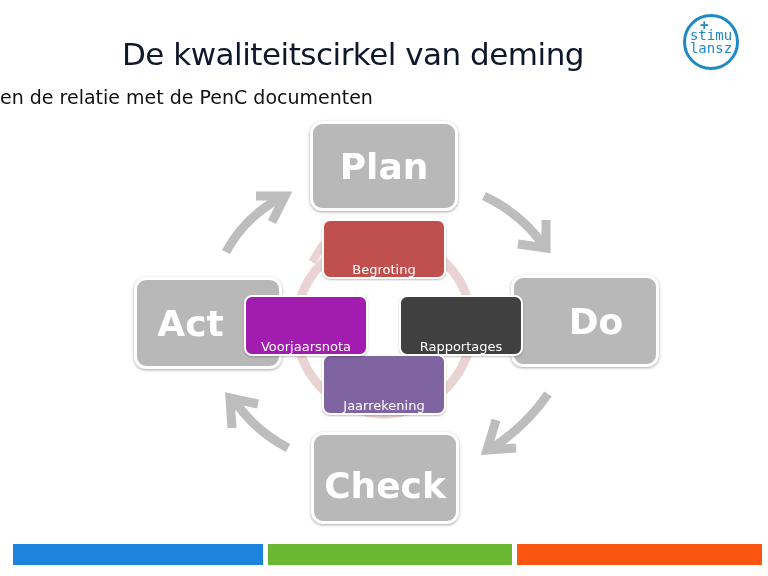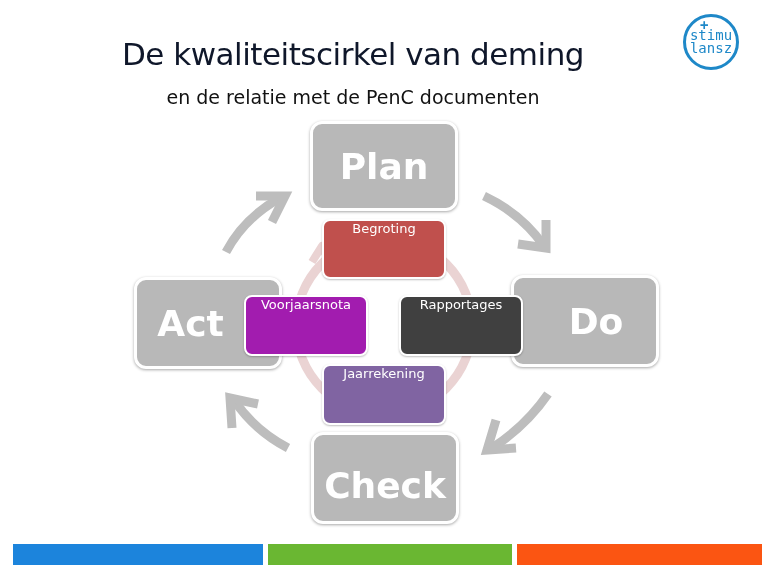--- a/index.html
+++ b/index.html
@@ -1,26 +1,26 @@
 <!DOCTYPE html>
 <html><head>
 <meta charset="utf-8">
 <style>
   html, body { margin:0; padding:0; }
   body { width:768px; height:576px; background:#ffffff; position:relative; overflow:hidden;
          font-family:"DejaVu Sans", "Liberation Sans", sans-serif; }
   .title { position:absolute; left:0; width:706px; top:36px; text-align:center; font-size:31px; color:#0f172a; letter-spacing:-0.5px; }
-  .subtitle { position:absolute; left:0; width:706px; top:86px; text-align:center; font-size:19px; color:#111; }
+  .subtitle { position:absolute; left:0; width:706px; top:86px; font-size:19px; color:#111; }
   .logo { position:absolute; left:683px; top:14px; width:56px; height:56px; border:3px solid #1e88c8; border-radius:50%; color:#1e88c8;
           font-family:"DejaVu Sans Mono", monospace; font-size:14px; line-height:13px; text-align:center; box-sizing:border-box; padding-top:12px; }
   .logo .plus { position:absolute; left:14px; top:2px; font-size:14px; font-weight:bold; }
   .pdca { position:absolute; background:#b8b8b8; border:3px solid #ffffff; border-radius:12px; box-shadow:0 1px 3px rgba(0,0,0,0.35);
           color:#ffffff; display:flex; align-items:center; justify-content:center; font-size:36px; box-sizing:border-box;font-weight:bold; }
   .doc { position:absolute; border:2px solid #ffffff; border-radius:8px; box-shadow:0 1px 2px rgba(0,0,0,0.25);
-         color:#ffffff; display:flex; align-items:flex-start; justify-content:center; font-size:13px; box-sizing:border-box; }
+         color:#ffffff; display:flex; align-items:flex-end; justify-content:center; font-size:13px; box-sizing:border-box; }
   svg.arrows { position:absolute; left:0; top:0; }
   .bar { position:absolute; top:544px; height:21px; }
 </style>
 </head>
 <body>
 
 <div class="title">De kwaliteitscirkel van deming</div>
 <div class="subtitle">en de relatie met de PenC documenten</div>
 
 <div class="logo">
@@ -58,21 +58,21 @@
 <div class="pdca" style="left:134px;top:277px;width:148px;height:92px;">
   <span style="margin-right:35px;text-align:right;">Act</span>
 </div>
 
 <div class="doc" style="left:322px;top:219px;width:124px;height:60px;background:#c0504d;">
   <span>Begroting</span>
 </div>
 <div class="doc" style="left:399px;top:295px;width:124px;height:61px;background:#404040;">
   <span>Rapportages</span>
 </div>
-<div class="doc" style="left:322px;top:364px;width:124px;height:61px;background:#8064a2;">
+<div class="doc" style="left:322px;top:354px;width:124px;height:61px;background:#8064a2;">
   <span>Jaarrekening</span>
 </div>
 <div class="doc" style="left:244px;top:295px;width:124px;height:61px;background:#a21caf;">
   <span>Voorjaarsnota</span>
 </div>
 
 <div class="bar" style="left:13px;width:250px;background:#1c84dc;"></div>
 <div class="bar" style="left:268px;width:244px;background:#6ab732;"></div>
 <div class="bar" style="left:517px;width:245px;background:#fb5512;"></div>
 

